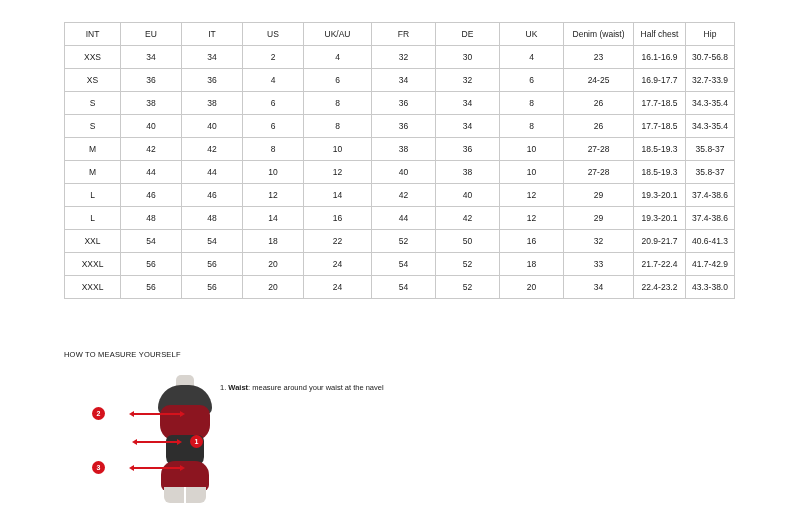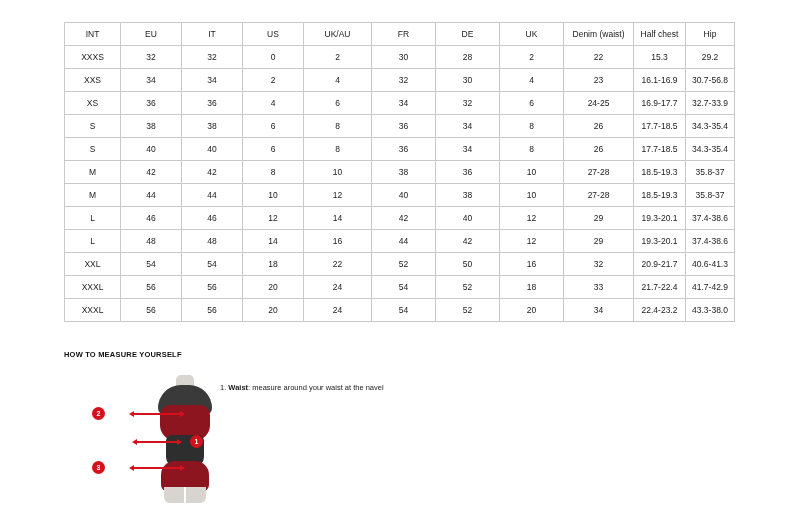--- a/index.html
+++ b/index.html
@@ -64,21 +64,21 @@
 
   
   .measure {
     position: absolute;
     left: 64px;
     top: 350px;
     width: 670px;
   }
   .measure-title {
     font-size: 7.5px;
-    font-weight: bold;
+    font-weight: normal;
     letter-spacing: 0.2px;
     color: #111111;
     margin-bottom: 10px;
   }
   .measure-body {
     position: relative;
     display: flex;
     align-items: flex-start;
   }
   .figure-box {
@@ -257,33 +257,20 @@
           <th>FR</th>
           <th>DE</th>
           <th>UK</th>
           <th>Denim (waist)</th>
           <th>Half chest</th>
           <th>Hip</th>
         </tr>
       </thead>
       <tbody>
         <tr>
-          <td>XXXS</td>
-          <td>32</td>
-          <td>32</td>
-          <td>0</td>
-          <td>2</td>
-          <td>30</td>
-          <td>28</td>
-          <td>2</td>
-          <td>22</td>
-          <td>15.3</td>
-          <td>29.2</td>
-        </tr>
-        <tr>
           <td>XXS</td>
           <td>34</td>
           <td>34</td>
           <td>2</td>
           <td>4</td>
           <td>32</td>
           <td>30</td>
           <td>4</td>
           <td>23</td>
           <td>16.1-16.9</td>

